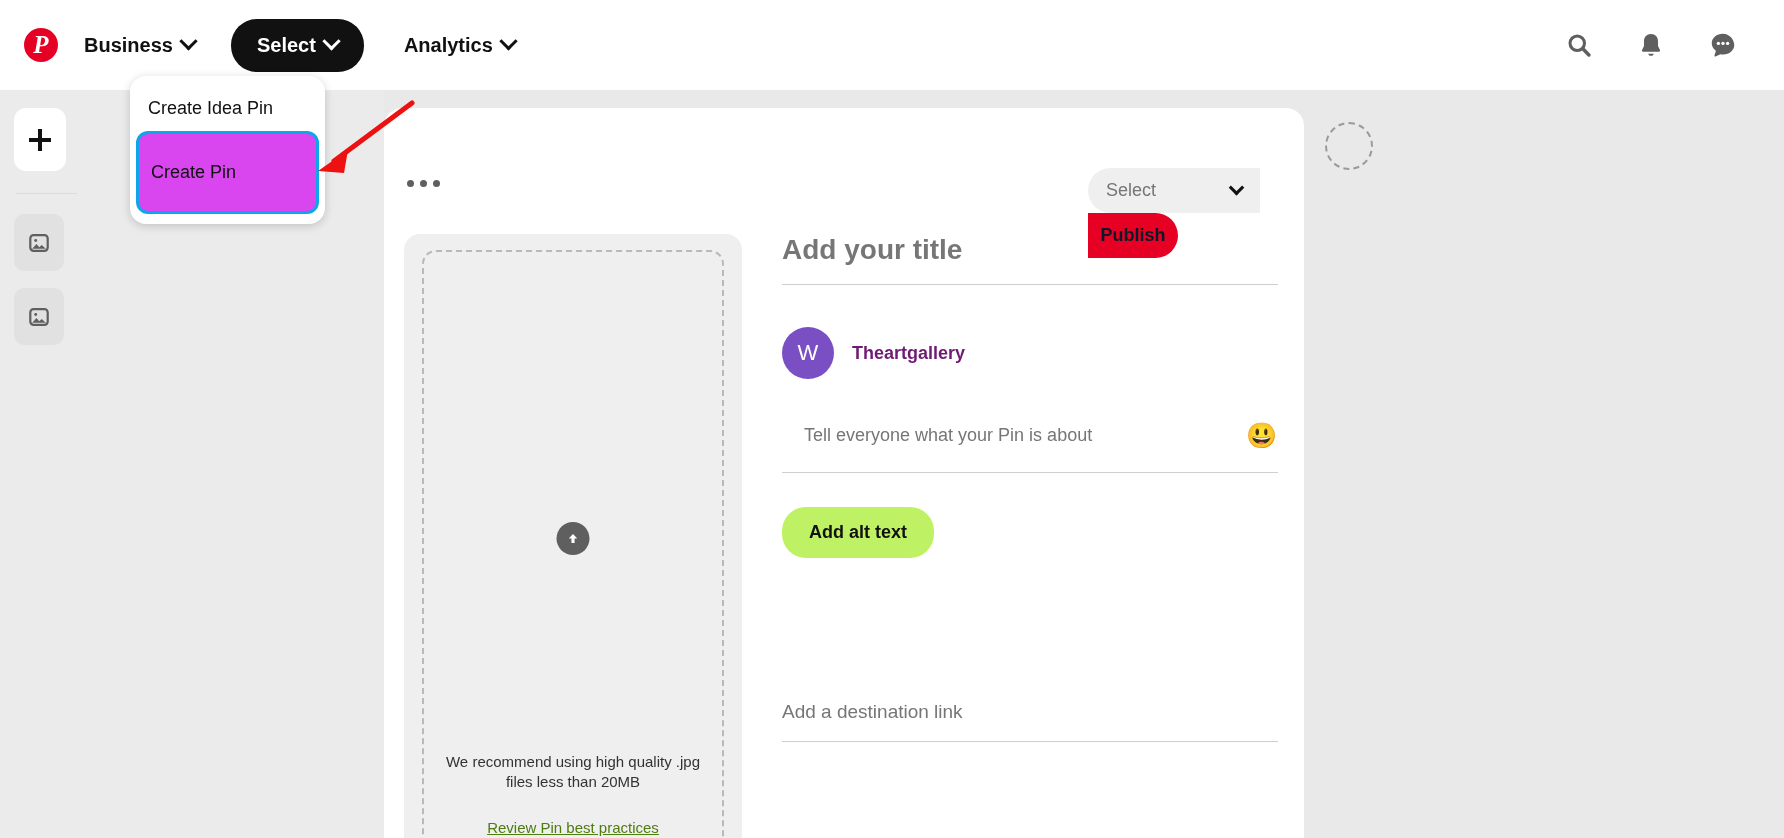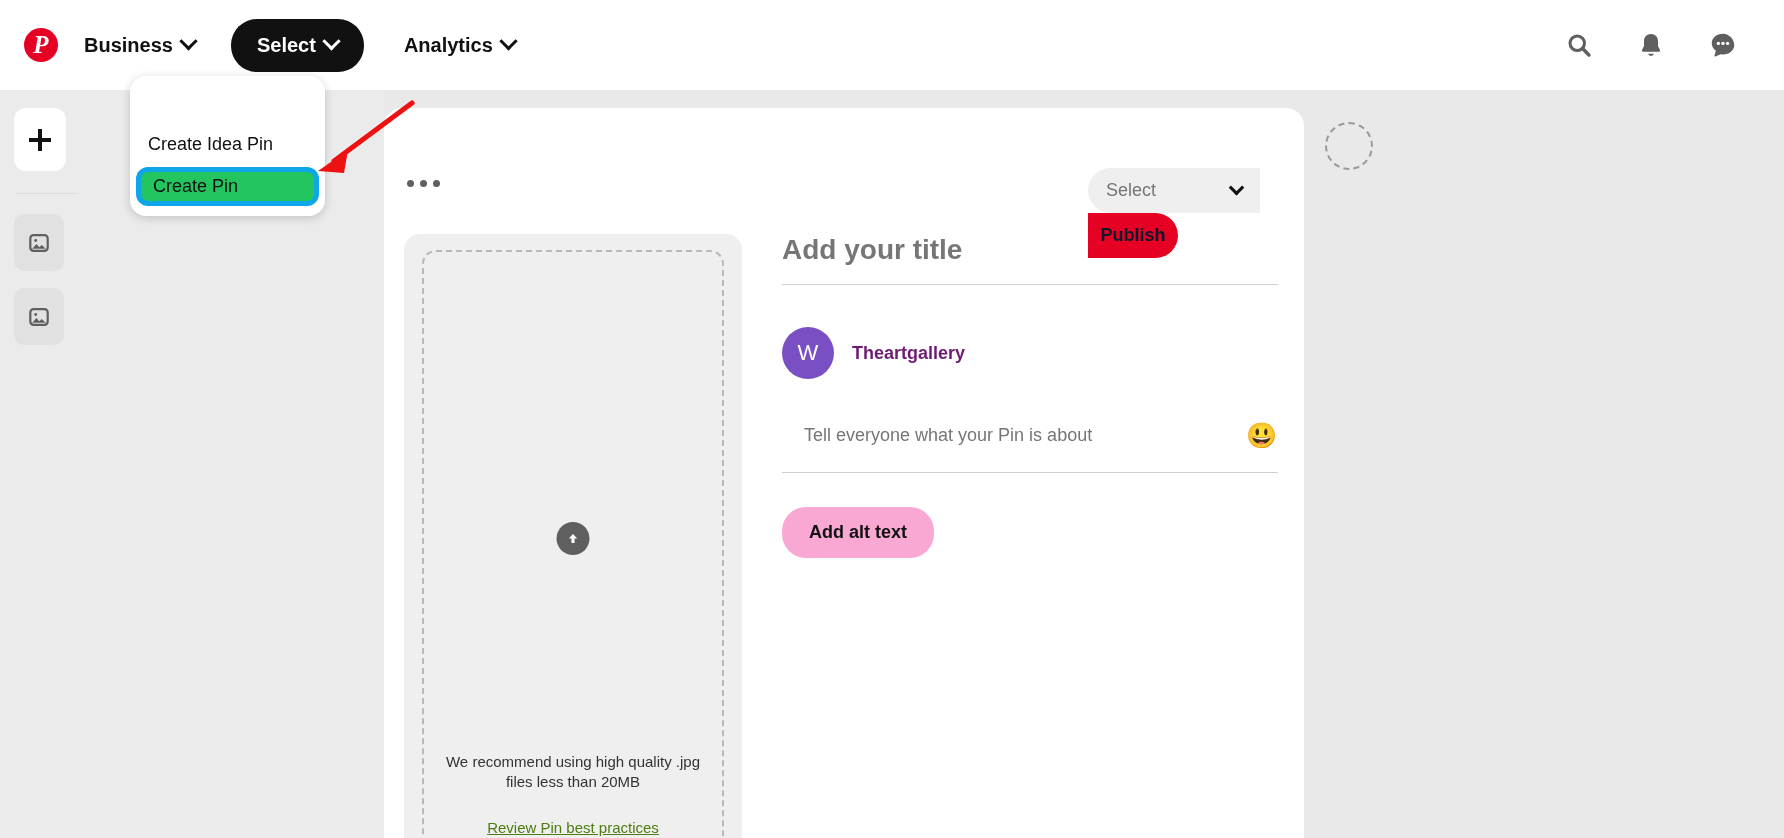--- a/index.html
+++ b/index.html
@@ -89,28 +89,27 @@
     box-shadow: 0 2px 10px rgba(0,0,0,0.18);
     padding: 14px 0 10px 0;
     z-index: 60;
   }
   .dd-item {
     font-size: 18px;
     color: #111111;
     padding: 8px 18px;
     cursor: pointer;
     white-space: nowrap;
-    margin-top: 36px;
   }
   .dd-item.highlighted {
     margin: 4px 6px 0 6px;
-    padding: 4px 12px;
-    border: 5px solid #0ea5e9;
+    padding: 28px 12px;
+    border: 3px solid #0ea5e9;
     border-radius: 12px;
-    background: #22c55e;
+    background: #d946ef;
   }
 
   
   .arrow-svg {
     position: absolute;
     top: 95px;
     left: 300px;
     width: 120px;
     height: 85px;
     z-index: 70;
@@ -340,21 +339,21 @@
     padding-left: 22px;
   }
   .emoji-btn {
     font-size: 25px;
     line-height: 1;
     cursor: pointer;
   }
   .alt-btn {
     margin-top: 34px;
     display: inline-block;
-    background: #f9a8d4;
+    background: #bef264;
     border: none;
     border-radius: 24px;
     padding: 15px 27px;
     font-size: 18px;
     font-weight: bold;
     color: #111111;
     font-family: "Liberation Sans", sans-serif;
     cursor: pointer;
   }
   .link-field {
@@ -493,17 +492,18 @@
         <div class="author-name">Theartgallery</div>
       </div>
 
       <div class="desc-row">
         <div class="desc-placeholder">Tell everyone what your Pin is about</div>
         <div class="emoji-btn">😃</div>
       </div>
 
       <button class="alt-btn">Add alt text</button>
 
+      <div class="link-field">Add a destination link</div>
     </div>
   </div>
 
   <div class="ghost-circle"></div>
 </div>
 
 </body></html>

